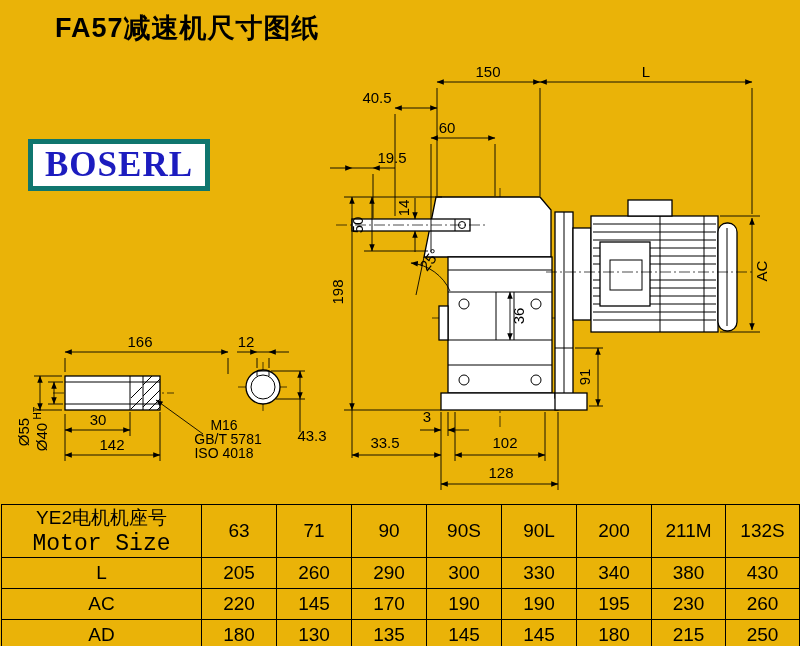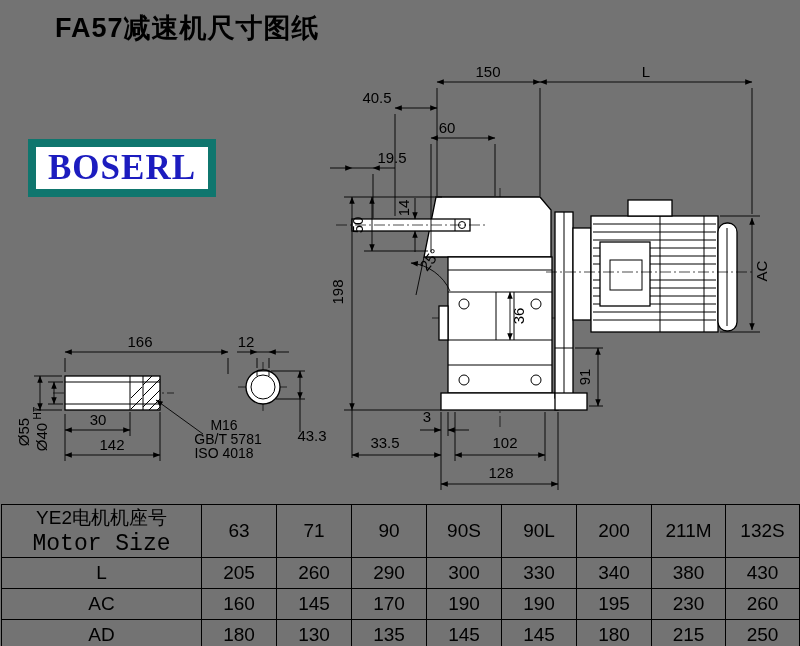--- a/index.html
+++ b/index.html
@@ -1,19 +1,19 @@
 <!DOCTYPE html>
 <html><head>
 <meta charset="utf-8">
 <style>
   html,body{margin:0;padding:0;background:#fff;}
-  .page{position:relative;width:800px;height:646px;background:#737373;overflow:hidden;
+  .page{position:relative;width:800px;height:646px;background:#eab308;overflow:hidden;
         font-family:"Liberation Sans",sans-serif;color:#000;}
   .title{position:absolute;left:55px;top:10px;font-size:27px;font-weight:bold;letter-spacing:1px;}
-  .logo{position:absolute;left:28px;top:139px;border:8px solid #0f766e;background:#fff;padding:0 12px;}
+  .logo{position:absolute;left:28px;top:139px;border:5px solid #0f766e;background:#fff;padding:0 12px;}
   .logo-text{font-family:"Liberation Serif",serif;font-size:35px;font-weight:bold;color:#1c1cbf;letter-spacing:1px;line-height:42px;}
   svg.drawing{position:absolute;left:0;top:0;}
   .ln{stroke:#000;stroke-width:1;fill:none;}
   .fw{stroke:#000;stroke-width:1.3;fill:#fff;}
   .cl{stroke:#000;stroke-width:0.7;fill:none;stroke-dasharray:11 3 2 3;}
   .dim{stroke:#000;stroke-width:0.9;fill:none;}
   text.d{font-size:15px;fill:#000;text-anchor:middle;font-family:"Liberation Sans",sans-serif;}
   text.s{font-size:14px;}
   .dim-table{position:absolute;left:1px;top:504px;width:798px;border-collapse:collapse;table-layout:fixed;}
   .dim-table td{border:1px solid #000;text-align:center;vertical-align:middle;font-size:19px;padding:0;}
@@ -316,21 +316,21 @@
         <td>260</td>
         <td>290</td>
         <td>300</td>
         <td>330</td>
         <td>340</td>
         <td>380</td>
         <td>430</td>
       </tr>
       <tr class="row">
         <td>AC</td>
-        <td>160</td>
+        <td>220</td>
         <td>145</td>
         <td>170</td>
         <td>190</td>
         <td>190</td>
         <td>195</td>
         <td>230</td>
         <td>260</td>
       </tr>
       <tr class="row">
         <td>AD</td>

